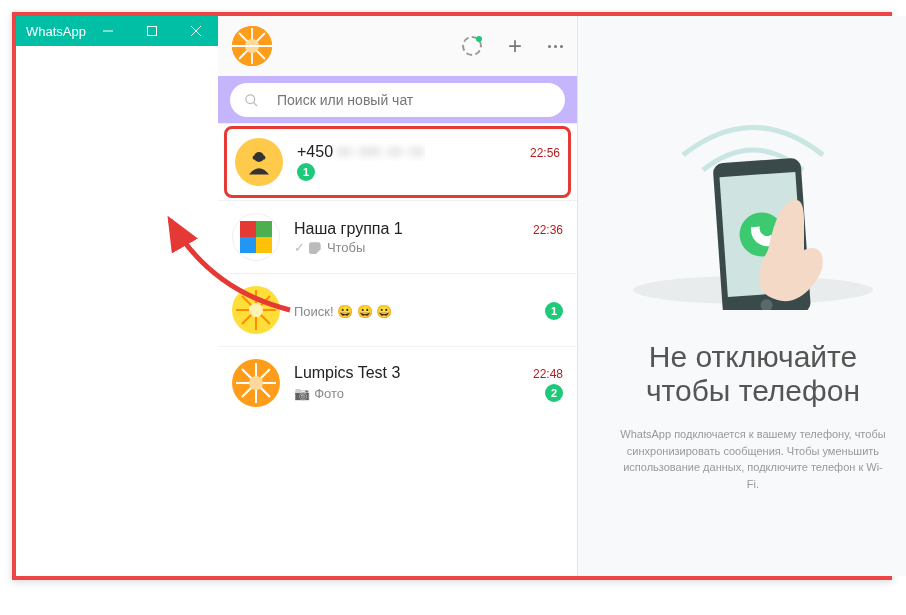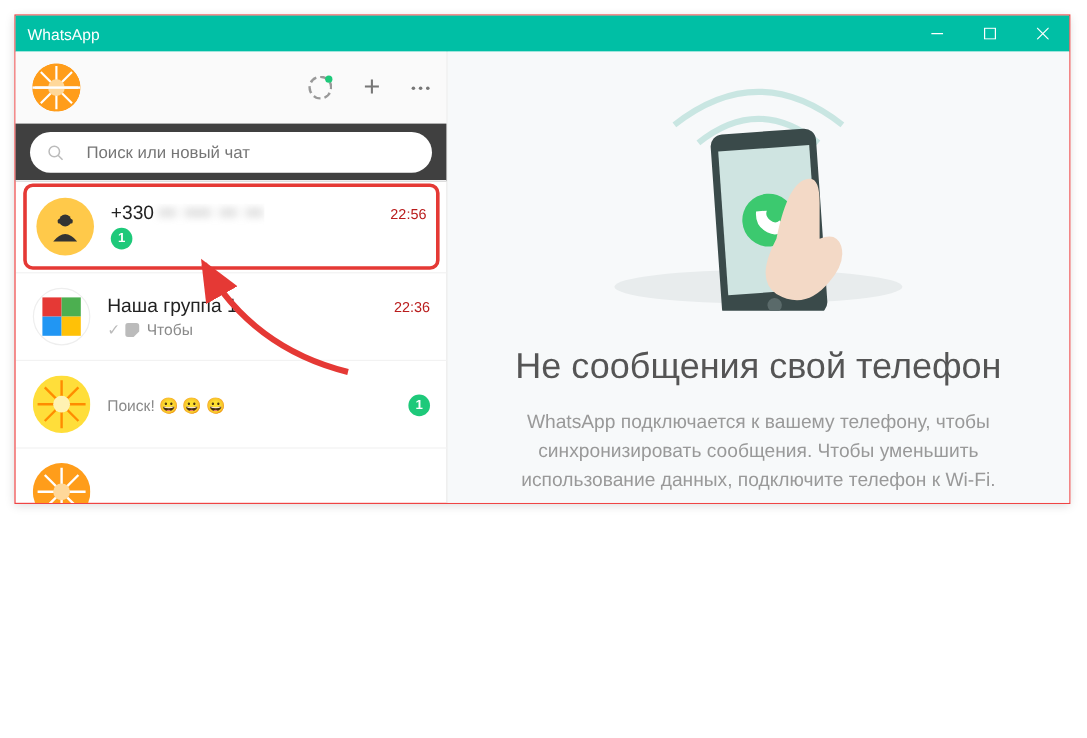--- a/index.html
+++ b/index.html
@@ -1,54 +1,54 @@
 <!DOCTYPE html>
 <html><head>
 <meta charset="utf-8">
 <style>
   * { box-sizing: border-box; margin: 0; padding: 0; font-family: "Segoe UI", Arial, sans-serif; }
   body { background: #fff; width: 906px; height: 615px; overflow: hidden; position: relative; }
-  .window { width: 880px; height: 408px; margin: 12px; border: 1px solid #ef4444; box-shadow: 0 2px 8px rgba(0,0,0,0.15); background: #fff; display: flex; flex-direction: column; }
+  .window { width: 880px; height: 568px; margin: 12px; border: 4px solid #ef4444; box-shadow: 0 2px 8px rgba(0,0,0,0.15); background: #fff; display: flex; }
   .titlebar { height: 30px; background: #00bfa5; display: flex; align-items: center; justify-content: space-between; color: #fff; padding-left: 10px; }
   .titlebar .title { font-size: 13px; }
   .titlebar .controls { display: flex; }
   .titlebar .controls .ctrl { width: 44px; height: 30px; display: flex; align-items: center; justify-content: center; cursor: pointer; }
   .body { flex: 1; display: flex; min-height: 0; }
   .sidebar { width: 360px; border-right: 1px solid #e5e5e5; display: flex; flex-direction: column; }
   .sidebar-header { height: 60px; background: #fafafa; display: flex; align-items: center; padding: 0 14px; }
   .avatar-self { width: 40px; height: 40px; border-radius: 50%; background: radial-gradient(circle at 50% 50%, #ffae19 0%, #ff8c00 70%, #ff7b00 100%); position: relative; }
   .avatar-self::before, .avatar-self::after { content:""; position:absolute; background:#fff; }
   .avatar-self::before { width: 2px; height: 40px; left:19px; top:0; } 
   .avatar-self::after { width:40px; height:2px; top:19px; left:0; }
   .sidebar-header .actions { margin-left: auto; display: flex; gap: 26px; align-items: center; color: #777; }
   .status-ring { width: 20px; height: 20px; border: 2px dashed #999; border-radius:50%; position:relative;}
   .status-ring::after{content:"";position:absolute;width:6px;height:6px;background:#1ec97a;border-radius:50%;top:-2px;right:-2px;}
   .plus { font-size: 24px; font-weight: 300; color:#777; line-height: 1; }
   .dots { display:flex; gap:3px; }
   .dots span{width:3px;height:3px;background:#777;border-radius:50%;}
-  .searchbar { height: 48px; padding: 6px 12px; background: #404040; border-bottom: 1px solid #eee; display:flex; align-items:flex-end;}
+  .searchbar { height: 48px; padding: 6px 12px; background: #c4b5fd; border-bottom: 1px solid #eee; display:flex; align-items:flex-end;}
   .searchbox { flex:1; background:#fff; border-radius: 20px; height: 34px; display:flex; align-items:center; padding: 0 14px; color:#999;}
   .searchbox svg { margin-right: 18px; }
   .searchbox input { border:none; outline:none; font-size:14px; flex:1; background:transparent; color:#555;}
   .chatlist { flex:1; overflow:auto; }
   .chat { display:flex; padding: 12px 14px; cursor:pointer; position:relative; align-items:center;}
   .chat + .chat { border-top: 1px solid #f2f2f2; }
   .chat.highlight { border: 3px solid #e53935; border-radius: 8px; margin: 2px 6px; padding: 9px 8px;}
   .chat .av { width: 48px; height:48px; border-radius:50%; flex-shrink:0; display:flex; align-items:center; justify-content:center; font-size:22px;}
   .chat .info { flex:1; margin-left: 14px; min-width:0; }
   .chat .row1 { display:flex; justify-content:space-between; align-items:baseline;}
   .chat .name { font-size: 16px; color:#222; font-weight:500; white-space:nowrap; overflow:hidden; text-overflow:ellipsis;}
   .chat .time { font-size: 12px; color:#b91c1c; }
   .chat .row2 { display:flex; justify-content:space-between; align-items:center; margin-top:2px;}
   .chat .msg { font-size: 13px; color:#8a8a8a; white-space:nowrap; overflow:hidden; text-overflow:ellipsis; display:flex; align-items:center; gap:4px;}
   .chat .badge { background:#1ec97a; color:#fff; font-size:11px; min-width:18px; height:18px; border-radius:9px; display:flex; align-items:center; justify-content:center; padding:0 5px; font-weight:600;}
   .main { flex:1; background:#f7f9fa; display:flex; flex-direction:column; align-items:center; justify-content:center; text-align:center; padding: 40px;}
   .illustration { width:270px; height:210px; position:relative; margin-bottom: 30px;}
   .main h1 { font-size: 30px; font-weight: 300; color:#555; margin-bottom: 18px;}
-  .main p { font-size: 16px; color:#999; line-height:1.5; max-width: 440px;}
+  .main p { font-size: 11px; color:#999; line-height:1.5; max-width: 440px;}
   .checkmark { color:#bbb; font-size:13px;}
   .phone-blur { filter: blur(4px); color:#888; letter-spacing:2px; }
   
   .arrow-svg { position:absolute; top: 210px; left: 140px; z-index: 100; pointer-events: none;}
 </style>
 </head>
 <body>
 
 <div class="window">
   <div class="titlebar">
@@ -112,21 +112,21 @@
           <div class="av" style="background:#ffc94a;">
             <svg width="30" height="30" viewBox="0 0 24 24">
                 <circle cx="12" cy="8" r="4" fill="#333"></circle>
                 <path d="M4 22 q8 -10 16 0" fill="#333"></path>
                 <rect x="7" y="7" width="10" height="3" rx="1" fill="#333"></rect>
               </svg>
           </div>
           <div class="info">
             <div class="row1">
               <span class="name">
-                <span>+330</span>
+                <span>+450</span>
                 <span class="phone-blur">•• ••• •• ••</span>
               </span>
               <span class="time">22:56</span>
             </div>
             <div class="row2">
               <span class="badge">1</span>
             </div>
           </div>
         </div>
 
@@ -183,20 +183,33 @@
                 <circle cx="24" cy="24" r="24" fill="#ff9d1a"></circle>
                 <g stroke="#fff" stroke-width="2">
                   <line x1="24" y1="4" x2="24" y2="44"></line>
                   <line x1="4" y1="24" x2="44" y2="24"></line>
                   <line x1="10" y1="10" x2="38" y2="38"></line>
                   <line x1="38" y1="10" x2="10" y2="38"></line>
                 </g>
                 <circle cx="24" cy="24" r="7" fill="#ffd89a"></circle>
               </svg>
           </div>
+          <div class="info">
+            <div class="row1">
+              <span class="name">Lumpics Test 3</span>
+              <span class="time">22:48</span>
+            </div>
+            <div class="row2">
+              <span class="msg">
+                <span style="filter:grayscale(1);opacity:0.7;">📷</span>
+                <span>Фото</span>
+              </span>
+              <span class="badge">2</span>
+            </div>
+          </div>
         </div>
 
       </div>
     </div>
 
     <div class="main">
       <div class="illustration">
         <svg width="270" height="210" viewBox="0 0 270 210">
           <ellipse cx="135" cy="190" rx="120" ry="14" fill="#e8eced"></ellipse>
           <path d="M 65 55 Q 135 0 205 55" fill="none" stroke="#c9e6e2" stroke-width="5"></path>
@@ -209,21 +222,21 @@
             <circle cx="44" cy="145" r="6" fill="#5a6a6a"></circle>
             <circle cx="44" cy="74" r="22" fill="#3cc96f"></circle>
             <path d="M34 66 q-2 12 8 18 q10 6 16 -4 l-5 -5 q-4 3 -8 -1 q-4 -4 -2 -8 z" fill="#fff"></path>
           </g>
 
           <g transform="translate(150,110)">
             <path d="M 0 40 q 10 -50 28 -50 q 8 0 8 20 l 0 30 q 14 -6 18 6 q 4 14 -10 30 q -20 24 -44 10 q -18 -12 0 -46 z" fill="#f3d9c6"></path>
           </g>
         </svg>
       </div>
-      <h1>Не сообщения свой телефон</h1>
+      <h1>Не отключайте чтобы телефон</h1>
       <p>WhatsApp подключается к вашему телефону, чтобы синхронизировать сообщения. Чтобы уменьшить использование данных, подключите телефон к Wi-Fi.</p>
     </div>
   </div>
 </div>
 
 <svg class="arrow-svg" width="200" height="120">
   <defs>
     <marker id="arrowhead" markerWidth="8" markerHeight="8" refX="6" refY="3" orient="auto">
       <polygon points="0 0, 7 3, 0 6" fill="#e53935"></polygon>
     </marker>

